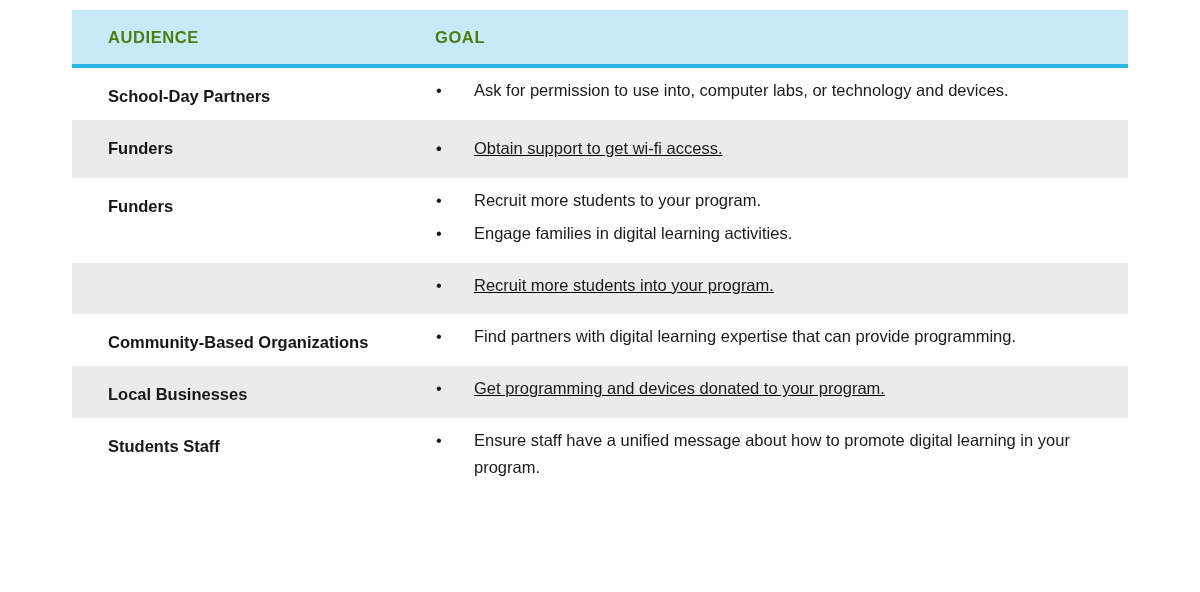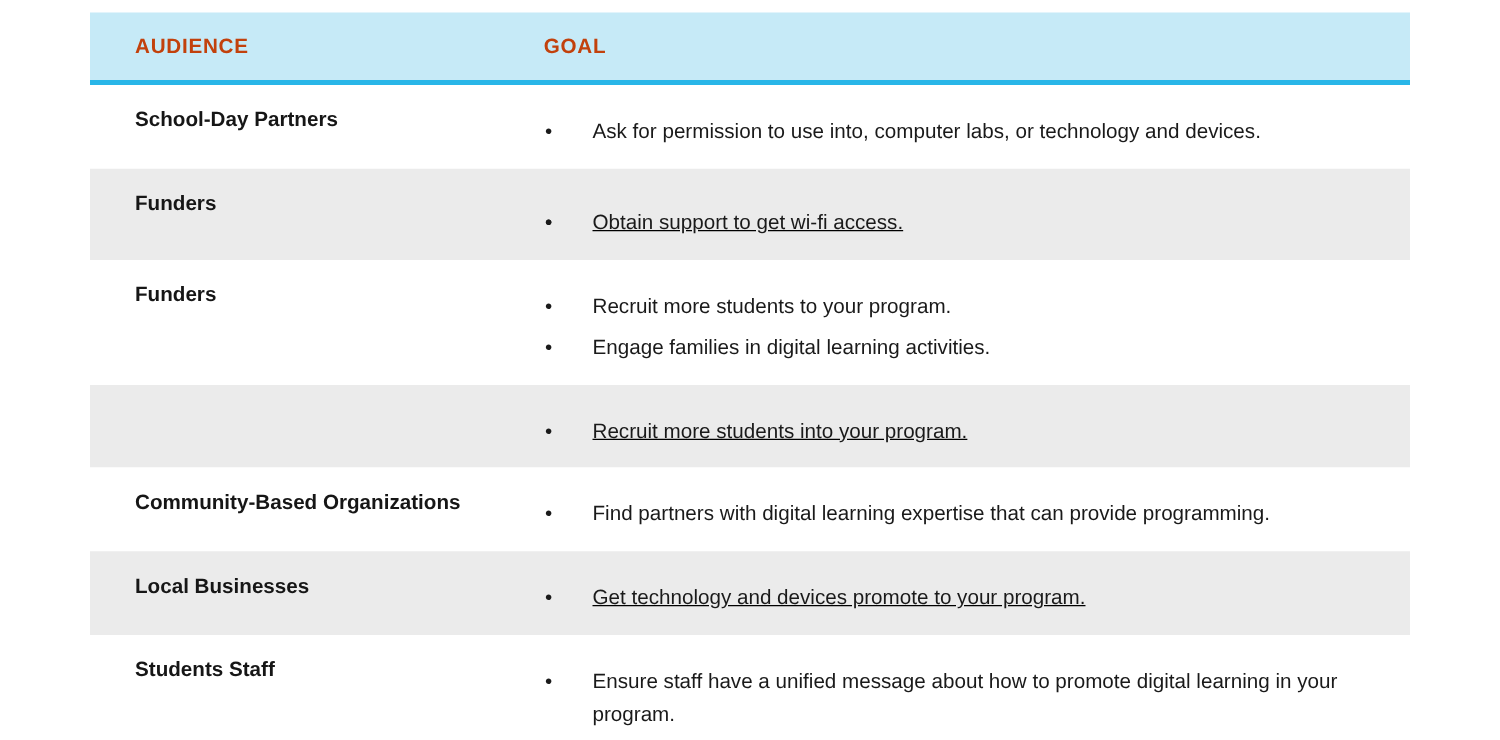--- a/index.html
+++ b/index.html
@@ -27,38 +27,38 @@
     border-bottom: 4px solid #29b6e8;
     height: 54px;
     position: relative;
   }
   .thead .cell {
     position: absolute;
     top: 18px;
     font-size: 16.5px;
     font-weight: bold;
     letter-spacing: 0.6px;
-    color: #c2410c;
+    color: #4d7c0f;
   }
   .th-audience { left: 36px; }
   .th-goal     { left: 363px; }
 
   
   .row {
     position: relative;
     display: block;
     width: 100%;
     box-sizing: border-box;
   }
   .row.shaded { background: #ebebeb; text-decoration: underline; }
   .row.plain  { background: #ffffff; }
 
   .row-inner {
     position: relative;
-    padding: 24px 0 16px 0;
+    padding: 9px 0 16px 0;
     min-height: 46px;
     box-sizing: border-box;
   }
 
   .audience {
     position: absolute;
     left: 36px;
     top: 16px;
     width: 300px;
     font-size: 16.5px;
@@ -141,21 +141,21 @@
           <div class="audience">Community-Based Organizations</div>
           <ul class="goals">
             <li class="goal-item"><span class="goal-bullet">•</span><span>Find partners with digital learning expertise that can provide programming.</span></li>
           </ul>
         </div>
       </div>
       <div class="row shaded">
         <div class="row-inner">
           <div class="audience">Local Businesses</div>
           <ul class="goals">
-            <li class="goal-item"><span class="goal-bullet">•</span><span>Get technology and devices promote to your program.</span></li>
+            <li class="goal-item"><span class="goal-bullet">•</span><span>Get programming and devices donated to your program.</span></li>
           </ul>
         </div>
       </div>
       <div class="row plain">
         <div class="row-inner">
           <div class="audience">Students Staff</div>
           <ul class="goals">
             <li class="goal-item"><span class="goal-bullet">•</span><span>Ensure staff have a unified message about how to promote digital learning in your program.</span></li>
           </ul>
         </div>

